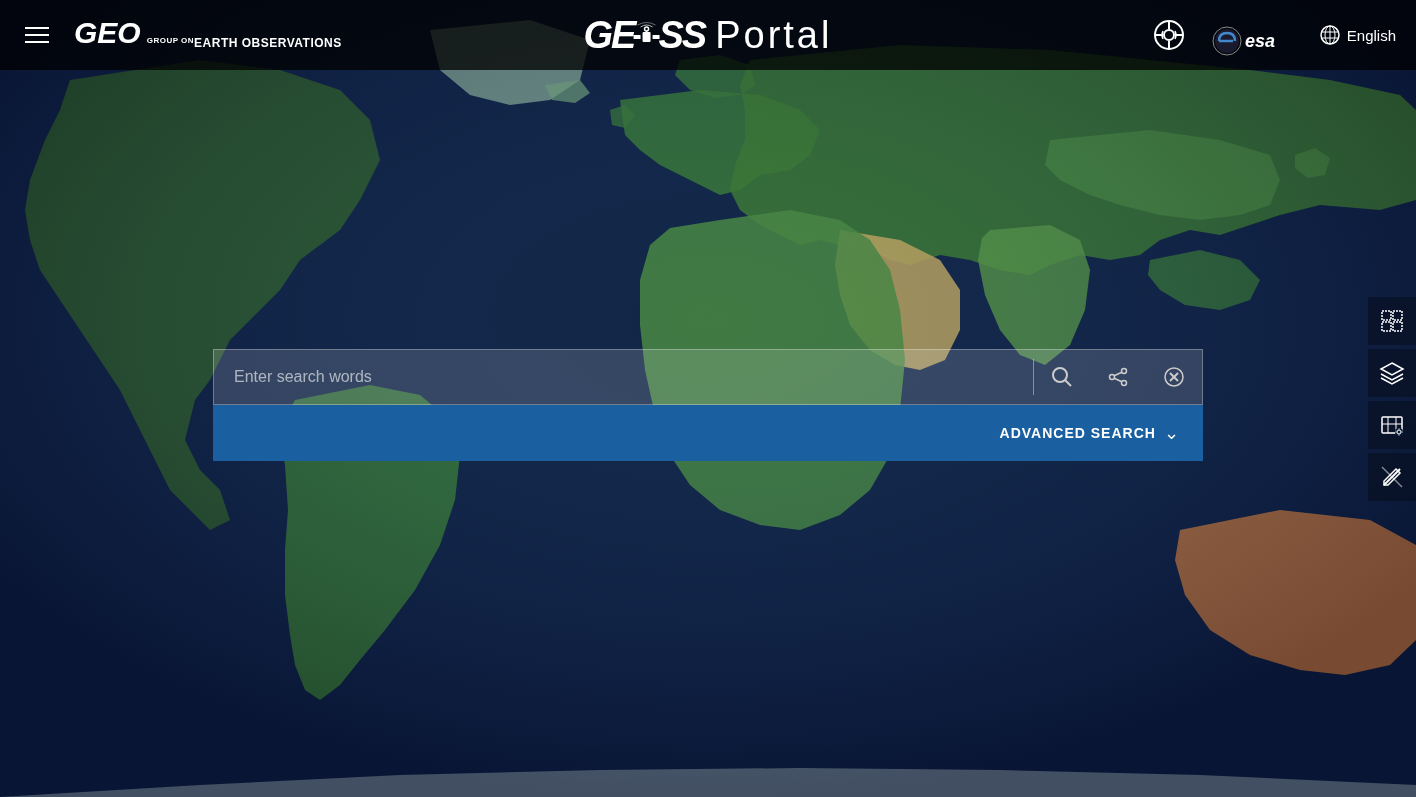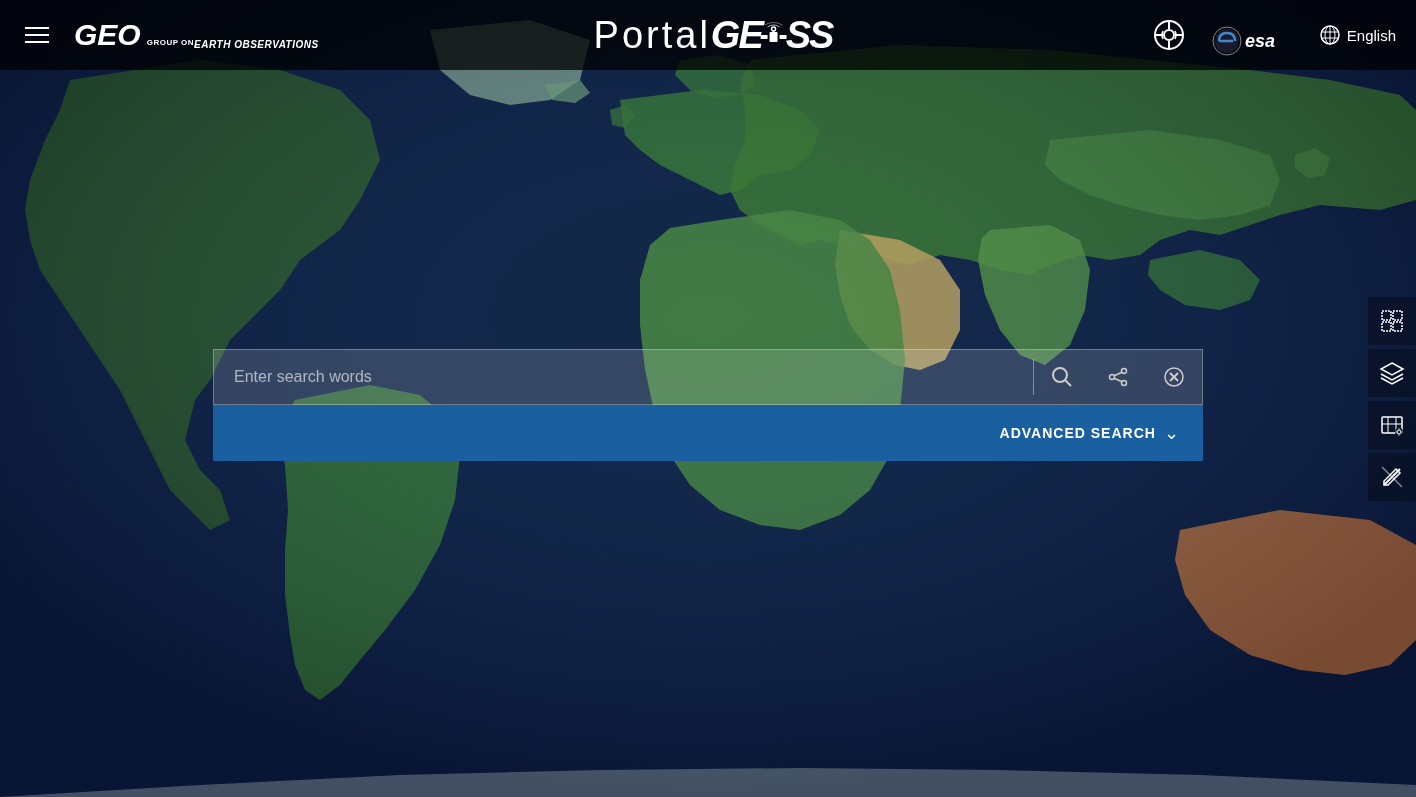--- a/index.html
+++ b/index.html
@@ -297,44 +297,44 @@
       <span></span>
       <span></span>
     </div>
 
     <div id="geo-logo">
       <div class="geo-logo-container">
         <div class="geo-top-row">
           <span class="geo-big">GEO</span>
           <div style="display:flex;flex-direction:row;margin-left:3px;">
             <span style="font-size:8px;color:#fff;font-weight:bold;letter-spacing:0.5px;line-height:1.3;">GROUP ON</span>
-            <span style="font-size:10px;color:#fff;font-weight:bold;letter-spacing:0.5px;line-height:1.3;font-style:italic;">EARTH OBSERVATIONS</span>
+            <span style="font-size:12px;color:#fff;font-weight:bold;letter-spacing:0.5px;line-height:1.3;">EARTH OBSERVATIONS</span>
           </div>
         </div>
       </div>
     </div>
   </div>
 
   <div id="portal-title">
-    <span style="font-size:38px;font-weight:300;color:#fff;letter-spacing:3px;margin-left:10px;">Portal</span>
     <span style="font-size:38px;font-weight:900;font-style:italic;color:#fff;letter-spacing:-2px;">
       GE<svg style="display:inline-block;width:28px;height:32px;vertical-align:middle;margin:0 -2px;" viewBox="0 0 28 32">
 
         <rect x="10" y="11" width="8" height="10" fill="white" rx="1"></rect>
 
         <rect x="1" y="14" width="7" height="4" fill="white" rx="0.5"></rect>
         <rect x="20" y="14" width="7" height="4" fill="white" rx="0.5"></rect>
 
         <circle cx="14" cy="8" r="2" fill="none" stroke="white" stroke-width="1.5"></circle>
         <line x1="14" y1="10" x2="14" y2="11" stroke="white" stroke-width="1.5"></line>
 
         <path d="M 8 6 Q 14 2 20 6" fill="none" stroke="white" stroke-width="1" opacity="0.7"></path>
         <path d="M 5 4 Q 14 -1 23 4" fill="none" stroke="white" stroke-width="0.8" opacity="0.5"></path>
       </svg>SS
     </span>
+    <span style="font-size:38px;font-weight:300;color:#fff;letter-spacing:3px;margin-left:10px;">Portal</span>
   </div>
 
   <div id="header-right">
 
     <div class="header-icon-btn">
       <svg width="36" height="36" viewBox="0 0 36 36">
         <circle cx="18" cy="18" r="14" fill="none" stroke="white" stroke-width="2"></circle>
         <circle cx="18" cy="18" r="5" fill="none" stroke="white" stroke-width="2"></circle>
         <line x1="18" y1="4" x2="18" y2="12" stroke="white" stroke-width="2"></line>
         <line x1="18" y1="24" x2="18" y2="32" stroke="white" stroke-width="2"></line>

